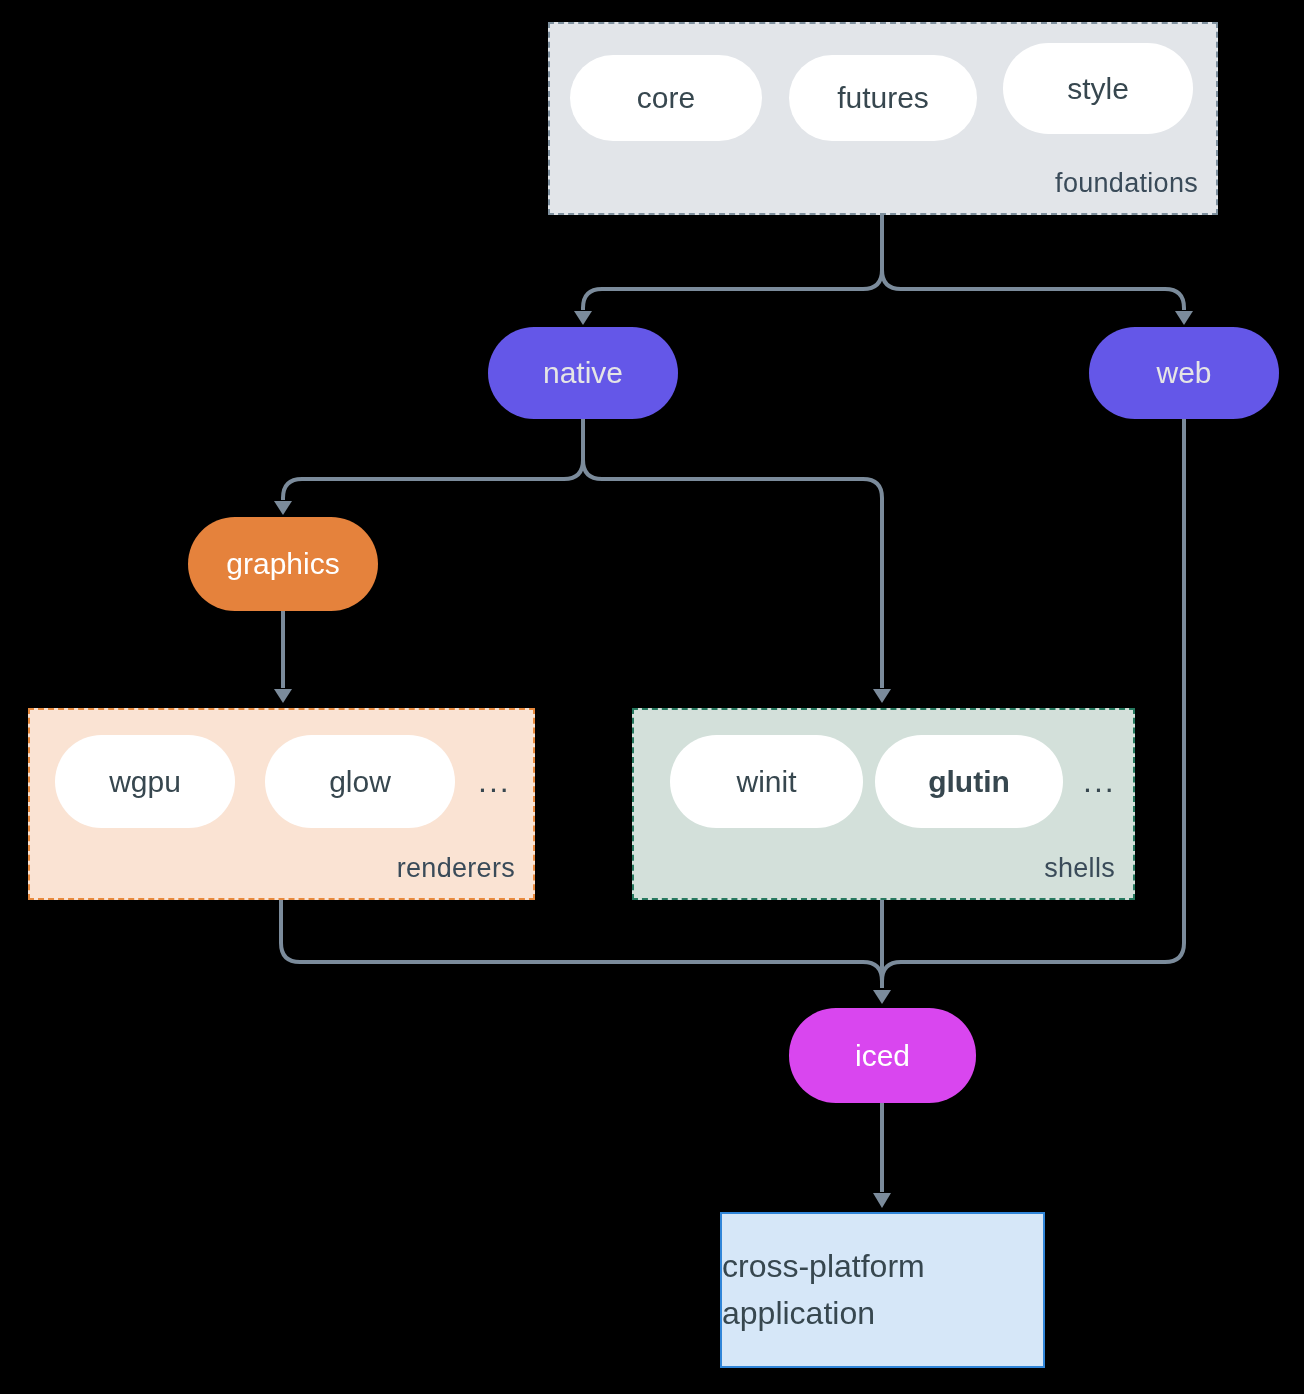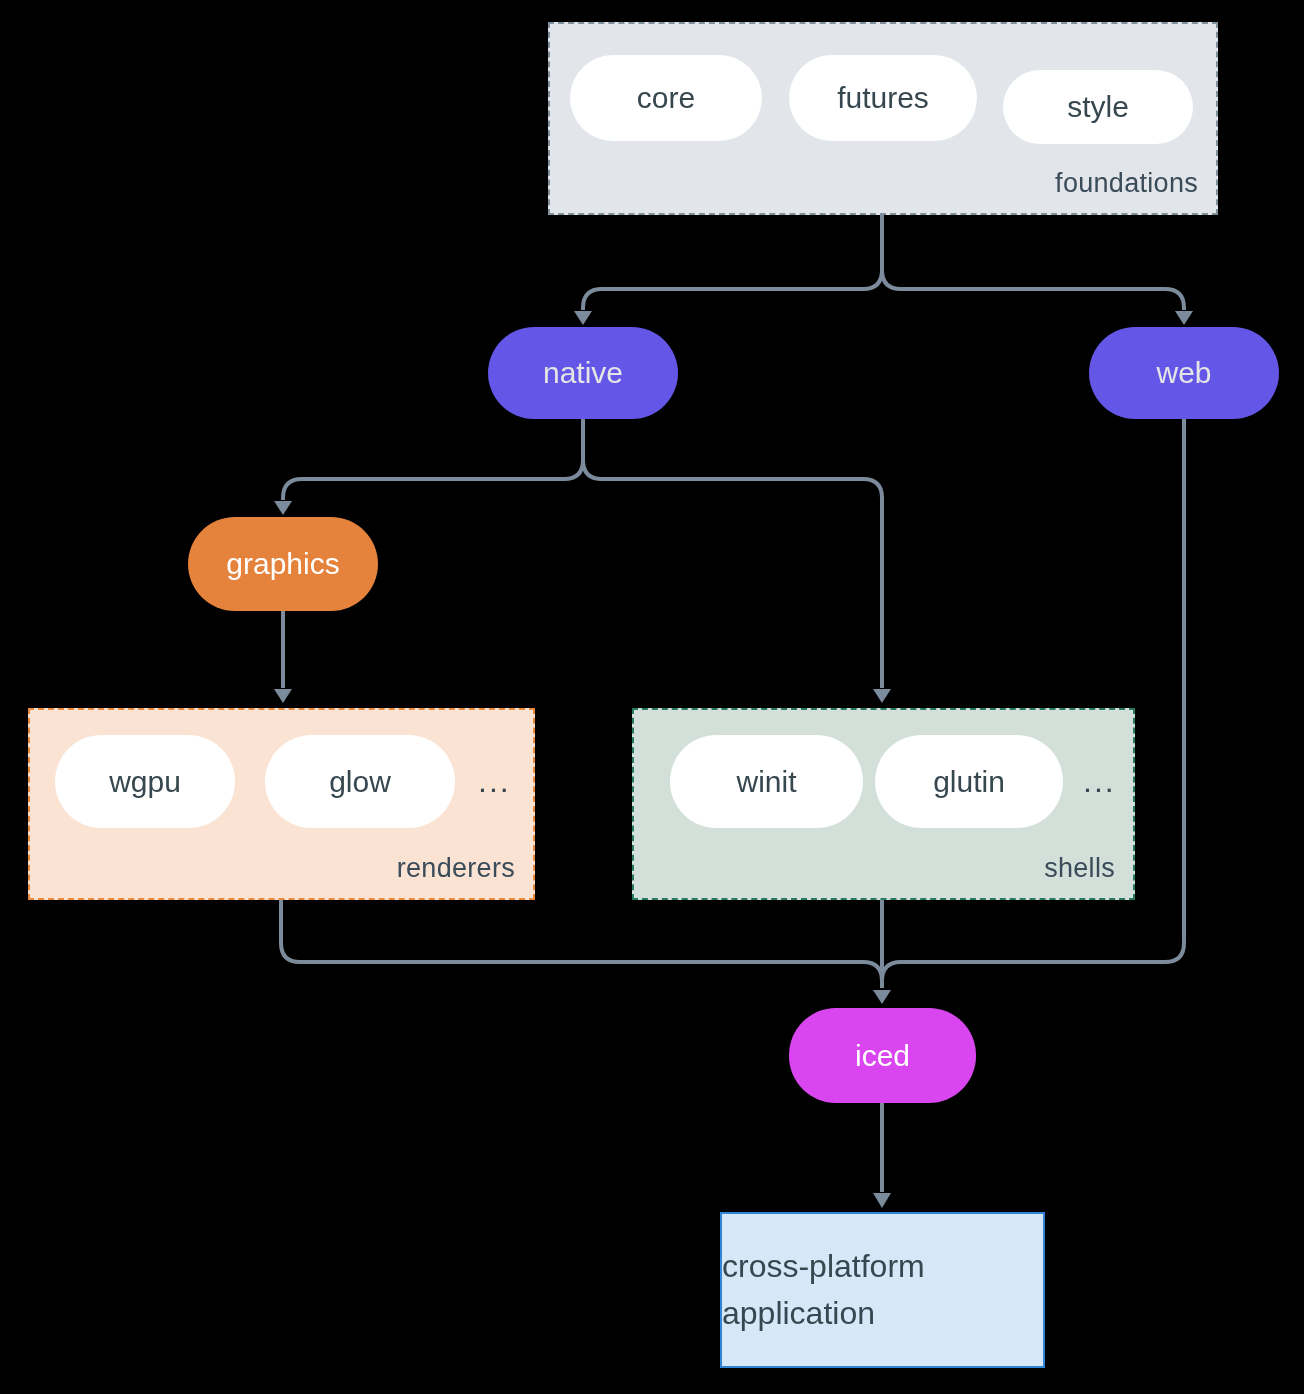--- a/index.html
+++ b/index.html
@@ -78,21 +78,21 @@
 
   <div class="groupbox gb-foundations">
     <span class="grouplabel">foundations</span>
   </div>
   <div class="pill white" style="left:570px;top:55px;width:192px;height:86px;">
     <span>core</span>
   </div>
   <div class="pill white" style="left:789px;top:55px;width:188px;height:86px;">
     <span>futures</span>
   </div>
-  <div class="pill white" style="left:1003px;top:70px;width:190px;height:74px;">
+  <div class="pill white" style="left:1003px;top:43px;width:190px;height:91px;">
     <span>style</span>
   </div>
 
   <div class="pill purple" style="left:488px;top:327px;width:190px;height:92px;">
     <span>native</span>
   </div>
   <div class="pill purple" style="left:1089px;top:327px;width:190px;height:92px;">
     <span>web</span>
   </div>
 
@@ -110,21 +110,21 @@
     <span>glow</span>
   </div>
   <span class="dots" style="left:478px;top:763px;">...</span>
 
   <div class="groupbox gb-shells">
     <span class="grouplabel">shells</span>
   </div>
   <div class="pill white" style="left:670px;top:735px;width:193px;height:93px;">
     <span>winit</span>
   </div>
-  <div class="pill white" style="left:875px;top:735px;width:188px;height:93px;">
+  <div class="pill white" style="left:875px;top:735px;width:188px;height:93px;font-weight:bold;">
     <span>glutin</span>
   </div>
   <span class="dots" style="left:1083px;top:763px;">...</span>
 
   <div class="pill blue" style="left:789px;top:1008px;width:187px;height:95px;">
     <span>iced</span>
   </div>
 
   <div class="appbox">
     <span>cross-platform</span>

